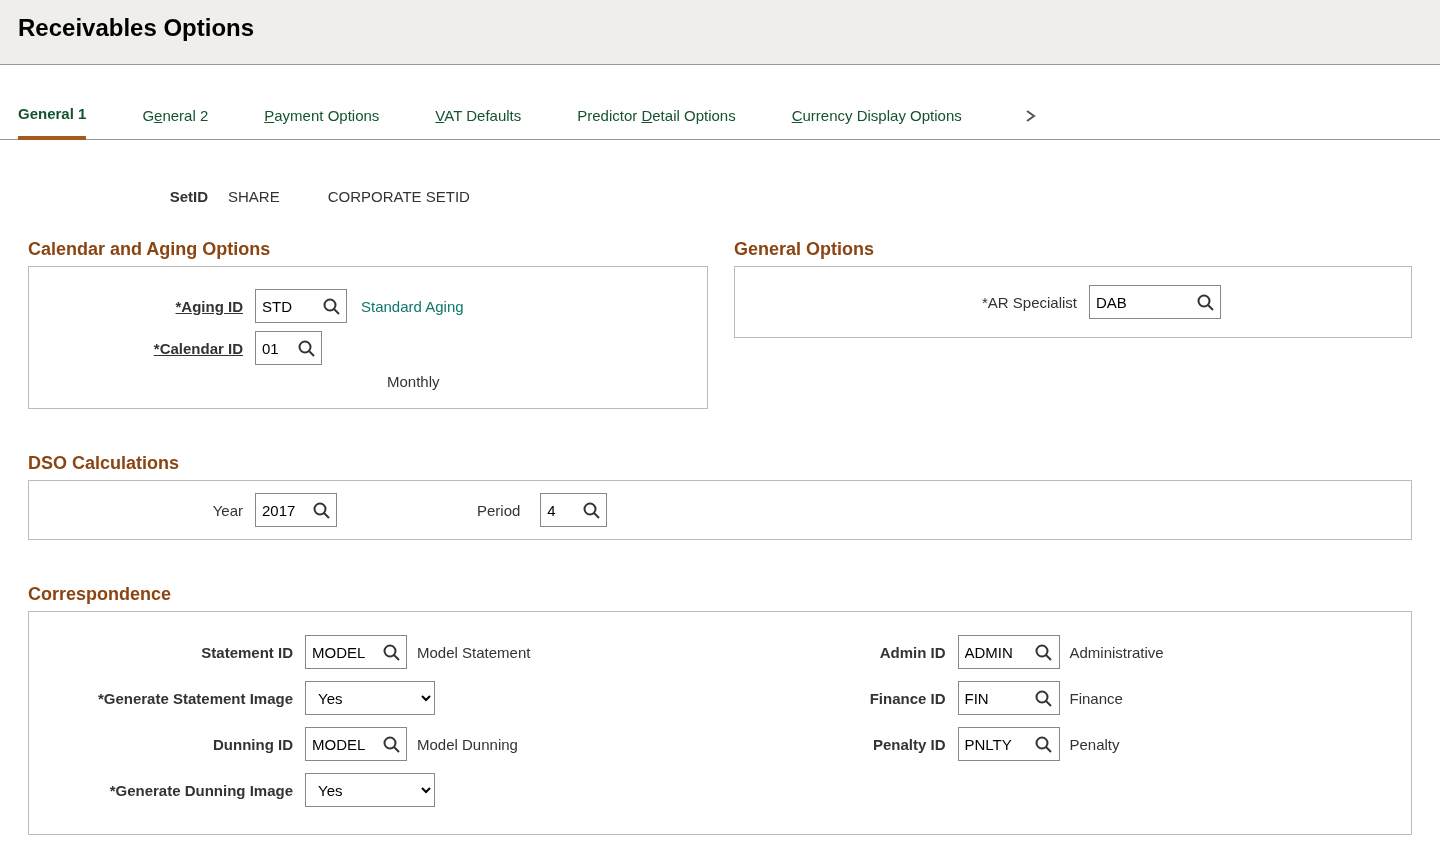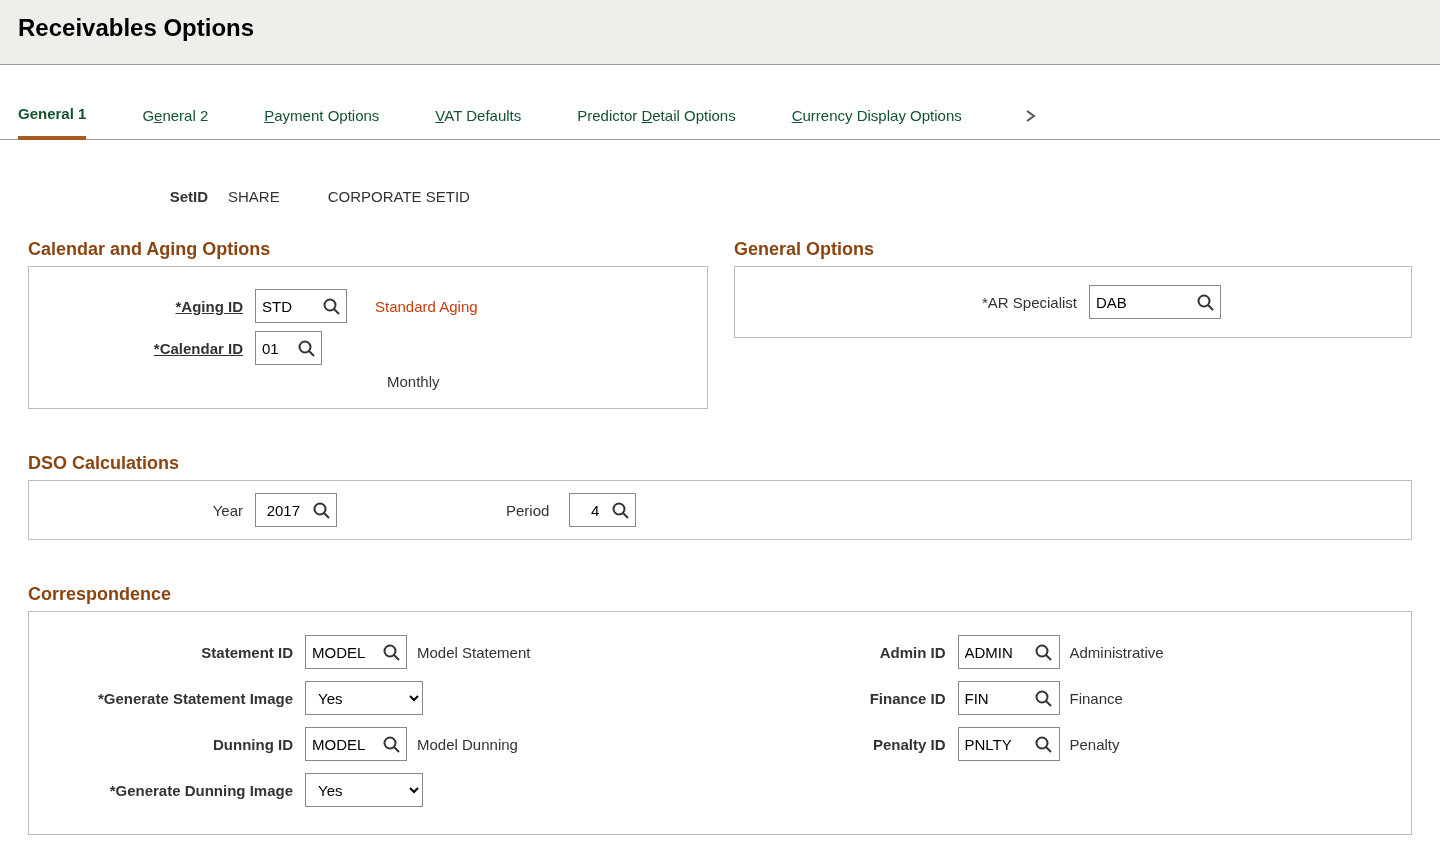--- a/index.html
+++ b/index.html
@@ -79,22 +79,22 @@
     margin: 8px 0;
   }
   .field-row .flabel {
     width: 210px;
     text-align: right;
     font-weight: bold;
     padding-right: 12px;
     text-decoration: underline;
   }
   .field-row .fdesc {
-    margin-left: 28px;
-    color: #c2410c;
+    margin-left: 14px;
+    color: #0f766e;
   }
 
   .lookup {
     display: inline-flex;
     align-items: center;
     border: 1px solid #888;
     background: #fff;
     height: 34px;
   }
   .lookup input {
@@ -112,42 +112,42 @@
     height: 100%;
     cursor: pointer;
   }
   .mag-svg { width: 17px; height: 17px; stroke: #333; stroke-width: 2; fill: none; }
 
   select.yesno {
     height: 34px;
     border: 1px solid #888;
     font-size: 15px;
     padding: 2px 8px;
-    width: 118px;
+    width: 130px;
     background: #fff;
   }
 
   .dso-box { border: 1px solid #bbb; padding: 12px 16px; }
   .dso-row { display: flex; align-items: center; }
   .dso-row .dlabel { width: 210px; text-align: right; font-weight: normal; padding-right: 12px; }
 
   .corr-box { border: 1px solid #bbb; padding: 14px 16px 18px 16px; }
   .corr-cols { display: flex; }
   .corr-left { flex: 0 0 55%; }
   .corr-right { flex: 1; }
   .corr-row { display: flex; align-items: center; margin: 6px 0; min-height: 40px; }
   .corr-row .clabel { width: 260px; text-align: right; font-weight: bold; padding-right: 12px; }
   .corr-row .clabel-r { width: 170px; text-align: right; font-weight: bold; padding-right: 12px; }
   .corr-row .cdesc { margin-left: 10px; }
 
   .w-60 { width: 60px; }
   .w-50 { width: 50px; }
   .w-35 { width: 35px; }
   .w-70 { width: 70px; }
-  .ta-r { text-align: right; }
+  .ta-r { }
   .spacer-v2 { height: 44px; }
 
   .gen-opt-box { min-height: 70px; }
   .gen-opt-row { display:flex; align-items:center; margin-top:4px; }
   .gen-opt-label { width: 338px; text-align: right; font-weight: normal; padding-right: 12px; }
   .calendar-desc-row { margin-left: 342px; margin-top: 6px; }
 </style>
 </head>
 <body>
 
@@ -258,21 +258,21 @@
       <div class="dlabel">Year</div>
       <div class="lookup">
         <input class="w-50 ta-r" value="2017" style="">
         <span class="lbtn">
           <svg class="mag-svg">
               <use href="#mag"></use>
             </svg>
         </span>
       </div>
       <div style="width:140px"></div>
-      <div class="dlabel" style="width:auto; padding-right:20px;margin-left:29px;">Period</div>
+      <div class="dlabel" style="width:auto; padding-right:20px;">Period</div>
       <div class="lookup">
         <input class="w-35 ta-r" value="4" style="">
         <span class="lbtn">
           <svg class="mag-svg">
               <use href="#mag"></use>
             </svg>
         </span>
       </div>
     </div>
   </div>

